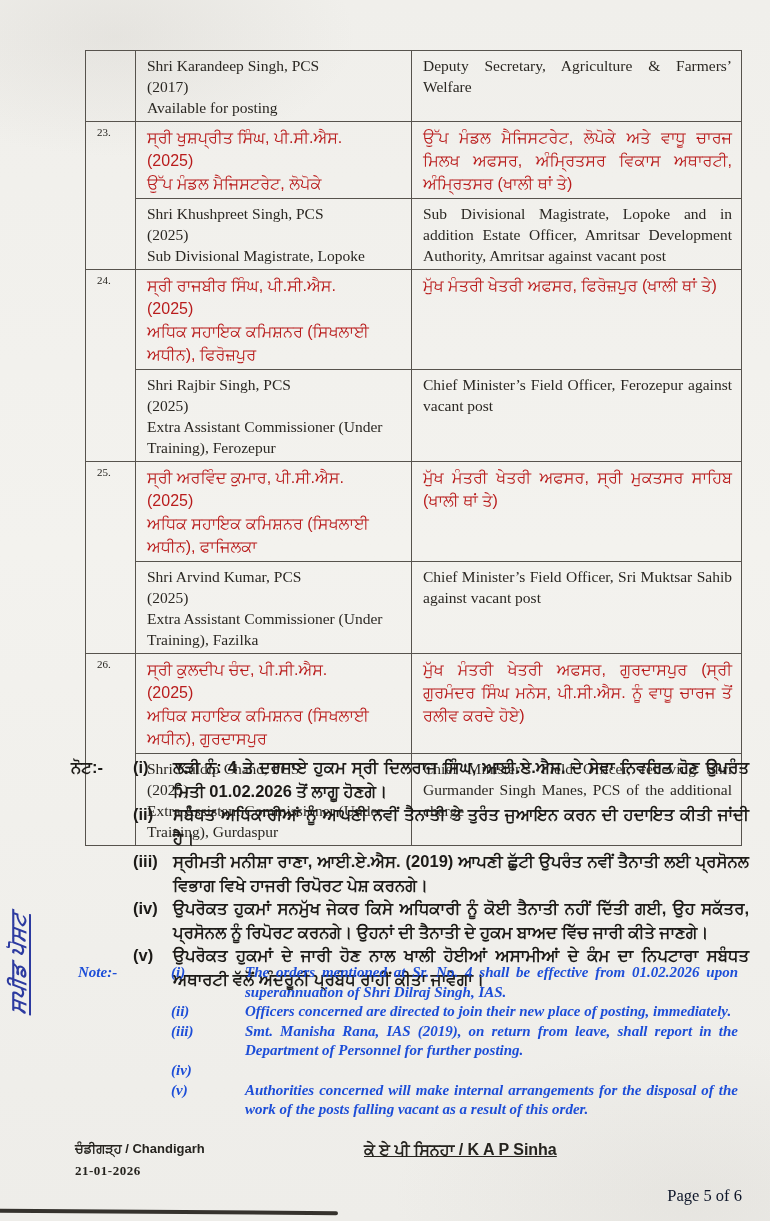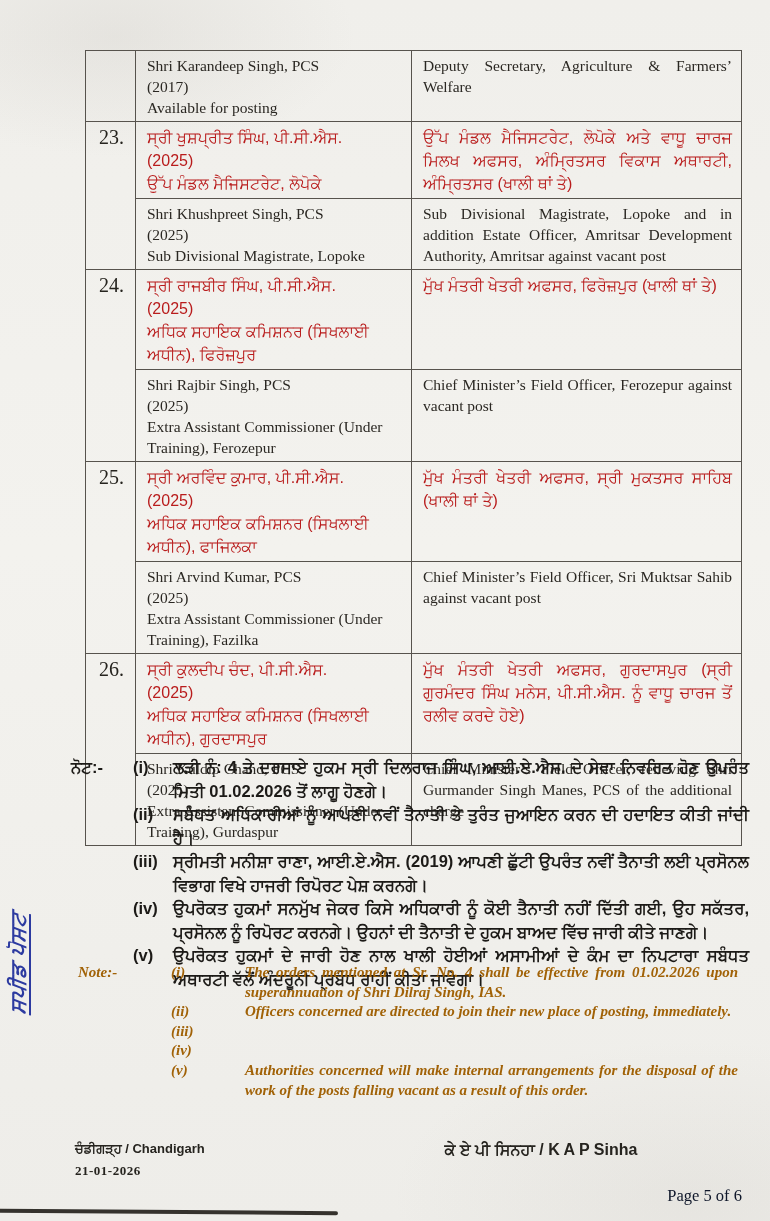--- a/index.html
+++ b/index.html
@@ -17,53 +17,53 @@
   
   table.orders{
     position:absolute; left:85px; top:50px; width:656px;
     border-collapse:collapse; table-layout:fixed;
   }
   table.orders td{
     border:1.4px solid #57534d; vertical-align:top;
     padding:4px 9px 3px 11px; white-space:pre-line; overflow:hidden;
   }
   td.serial{
-    font-family:"Liberation Serif",serif; font-size:20px;
-    text-align:center; padding:6px 2px 0 0; white-space:normal;
+    font-family:"Liberation Serif",serif; font-size:11px;
+    text-align:left; padding:6px 2px 0 0; white-space:normal;
   }
   td.pa{ font-size:16px; line-height:23px; color:#b91c1c; }
   td.en{ font-family:"Liberation Serif",serif; font-size:15.5px; line-height:21px; color:#2a2722; }
   td.just{ text-align:justify; }
 
   
   .notes-pa{
     position:absolute; left:71px; top:756px; width:678px;
     font-size:16.5px; line-height:23.5px; font-weight:600; color:#1c1a17;
   }
   .notes-pa .label{ position:absolute; left:0; top:0; }
   .notes-pa .note-item{ display:flex; margin-left:62px; }
   .notes-pa .marker{ width:40px; flex:none; }
   .notes-pa .text{ flex:1; text-align:justify; }
 
   
   .notes-en{
     position:absolute; left:78px; top:963px; width:660px;
     font-family:"Liberation Serif",serif; font-style:italic; font-weight:700;
-    font-size:15px; line-height:19.6px; color:#a16207;
+    font-size:15px; line-height:19.6px; color:#1d4ed8;
   }
   .notes-en .label{ position:absolute; left:0; top:0; }
   .notes-en .note-item{ display:flex; margin-left:93px; }
   .notes-en .marker{ width:74px; flex:none; }
   .notes-en .text{ flex:1; text-align:justify; }
 
   
   .footer-left{ position:absolute; left:75px; top:1141px; font-weight:700; font-size:13px; }
   .footer-left .date{ font-family:"Liberation Serif",serif; margin-top:6px; letter-spacing:.5px; }
-  .footer-right{ position:absolute; left:344px; top:1141px; width:394px; text-align:center;
-                 font-weight:700; font-size:16px; }
+  .footer-right{ position:absolute; left:364px; top:1141px; width:394px; text-align:left;
+                 font-weight:700; font-size:16px;text-decoration:underline; }
   .footer-right .title{ margin-top:5px; font-size:15.5px; }
   .page-number{
     position:absolute; right:28px; top:1186px;
     font-family:"Liberation Serif",serif; font-size:16.5px; color:#0f172a;
   }
 
   
   .handwritten{
     position:absolute; left:6px; top:1012px; width:162px; height:52px;
     transform:rotate(-90deg) skewX(-8deg); transform-origin:0 0;
@@ -186,20 +186,21 @@
     <div class="note-item">
       <span class="marker">(i)</span>
       <span class="text">The orders mentioned at Sr. No. 4 shall be effective from 01.02.2026 upon superannuation of Shri Dilraj Singh, IAS.</span>
     </div>
     <div class="note-item">
       <span class="marker">(ii)</span>
       <span class="text">Officers concerned are directed to join their new place of posting, immediately.</span>
     </div>
     <div class="note-item">
       <span class="marker">(iii)</span>
+      <span class="text">Smt. Manisha Rana, IAS (2019), on return from leave, shall report in the Department of Personnel for further posting.</span>
     </div>
     <div class="note-item">
       <span class="marker">(iv)</span>
     </div>
     <div class="note-item">
       <span class="marker">(v)</span>
       <span class="text">Authorities concerned will make internal arrangements for the disposal of the work of the posts falling vacant as a result of this order.</span>
     </div>
   </div>
 

